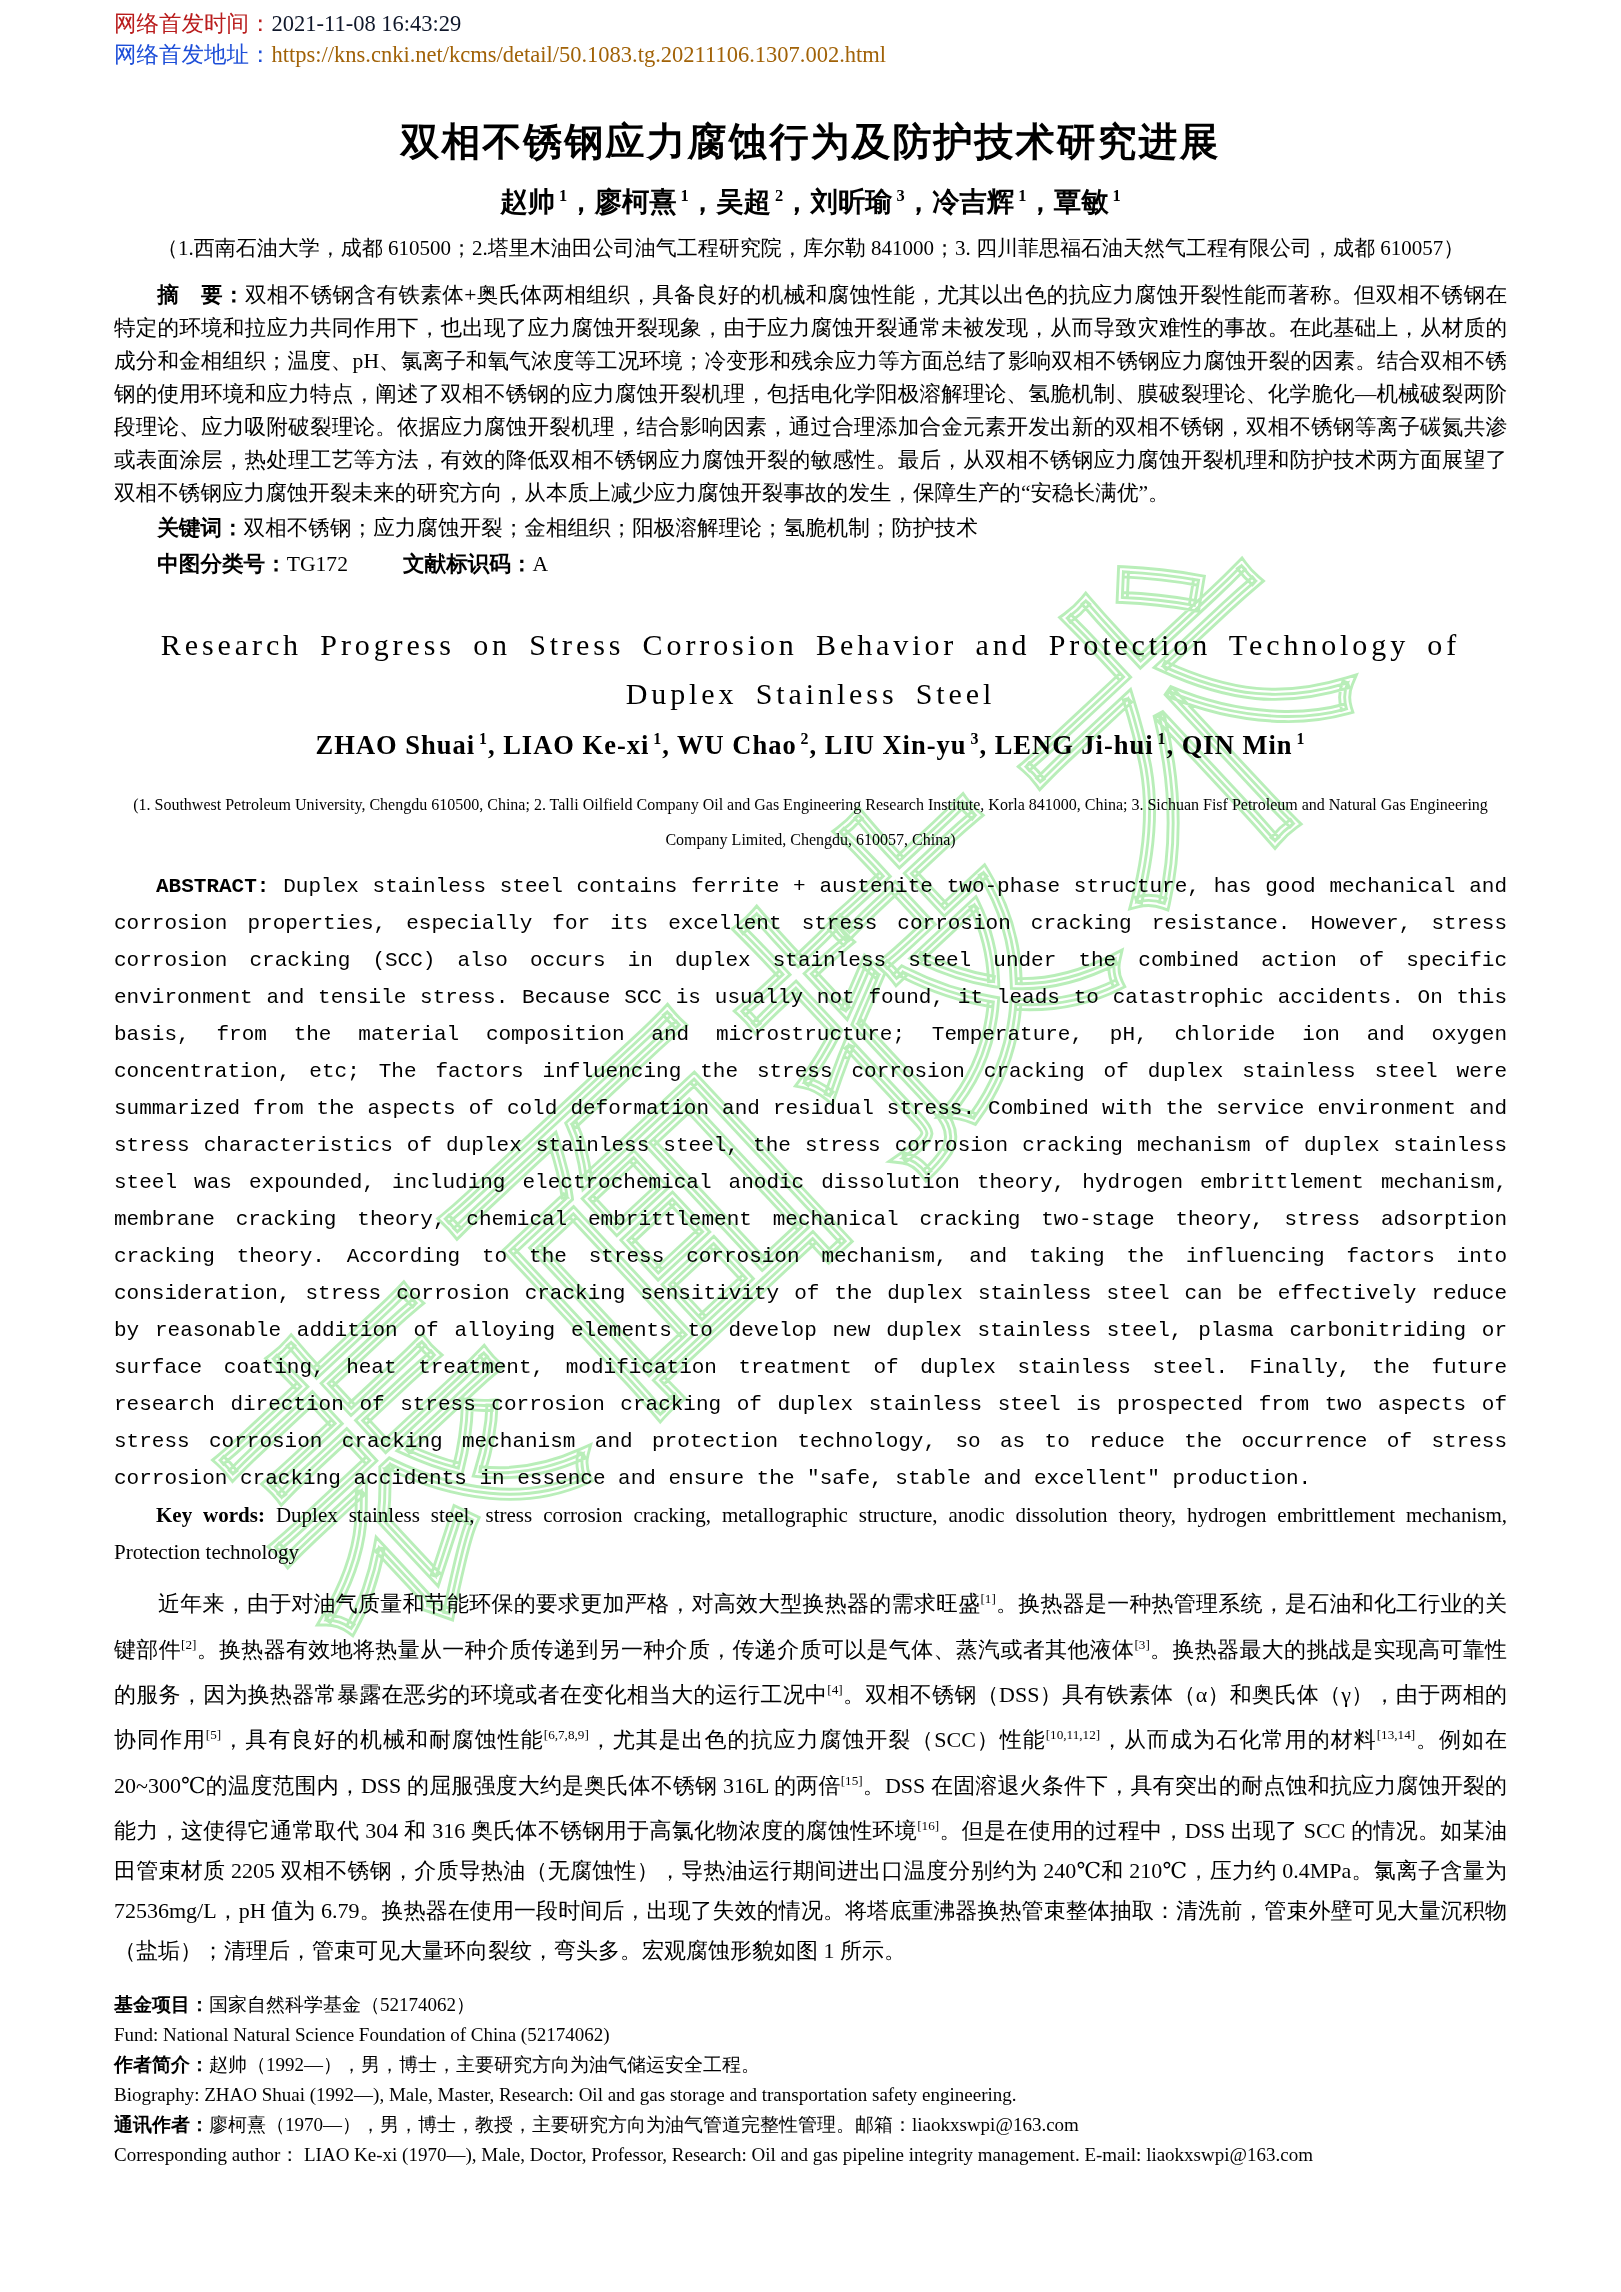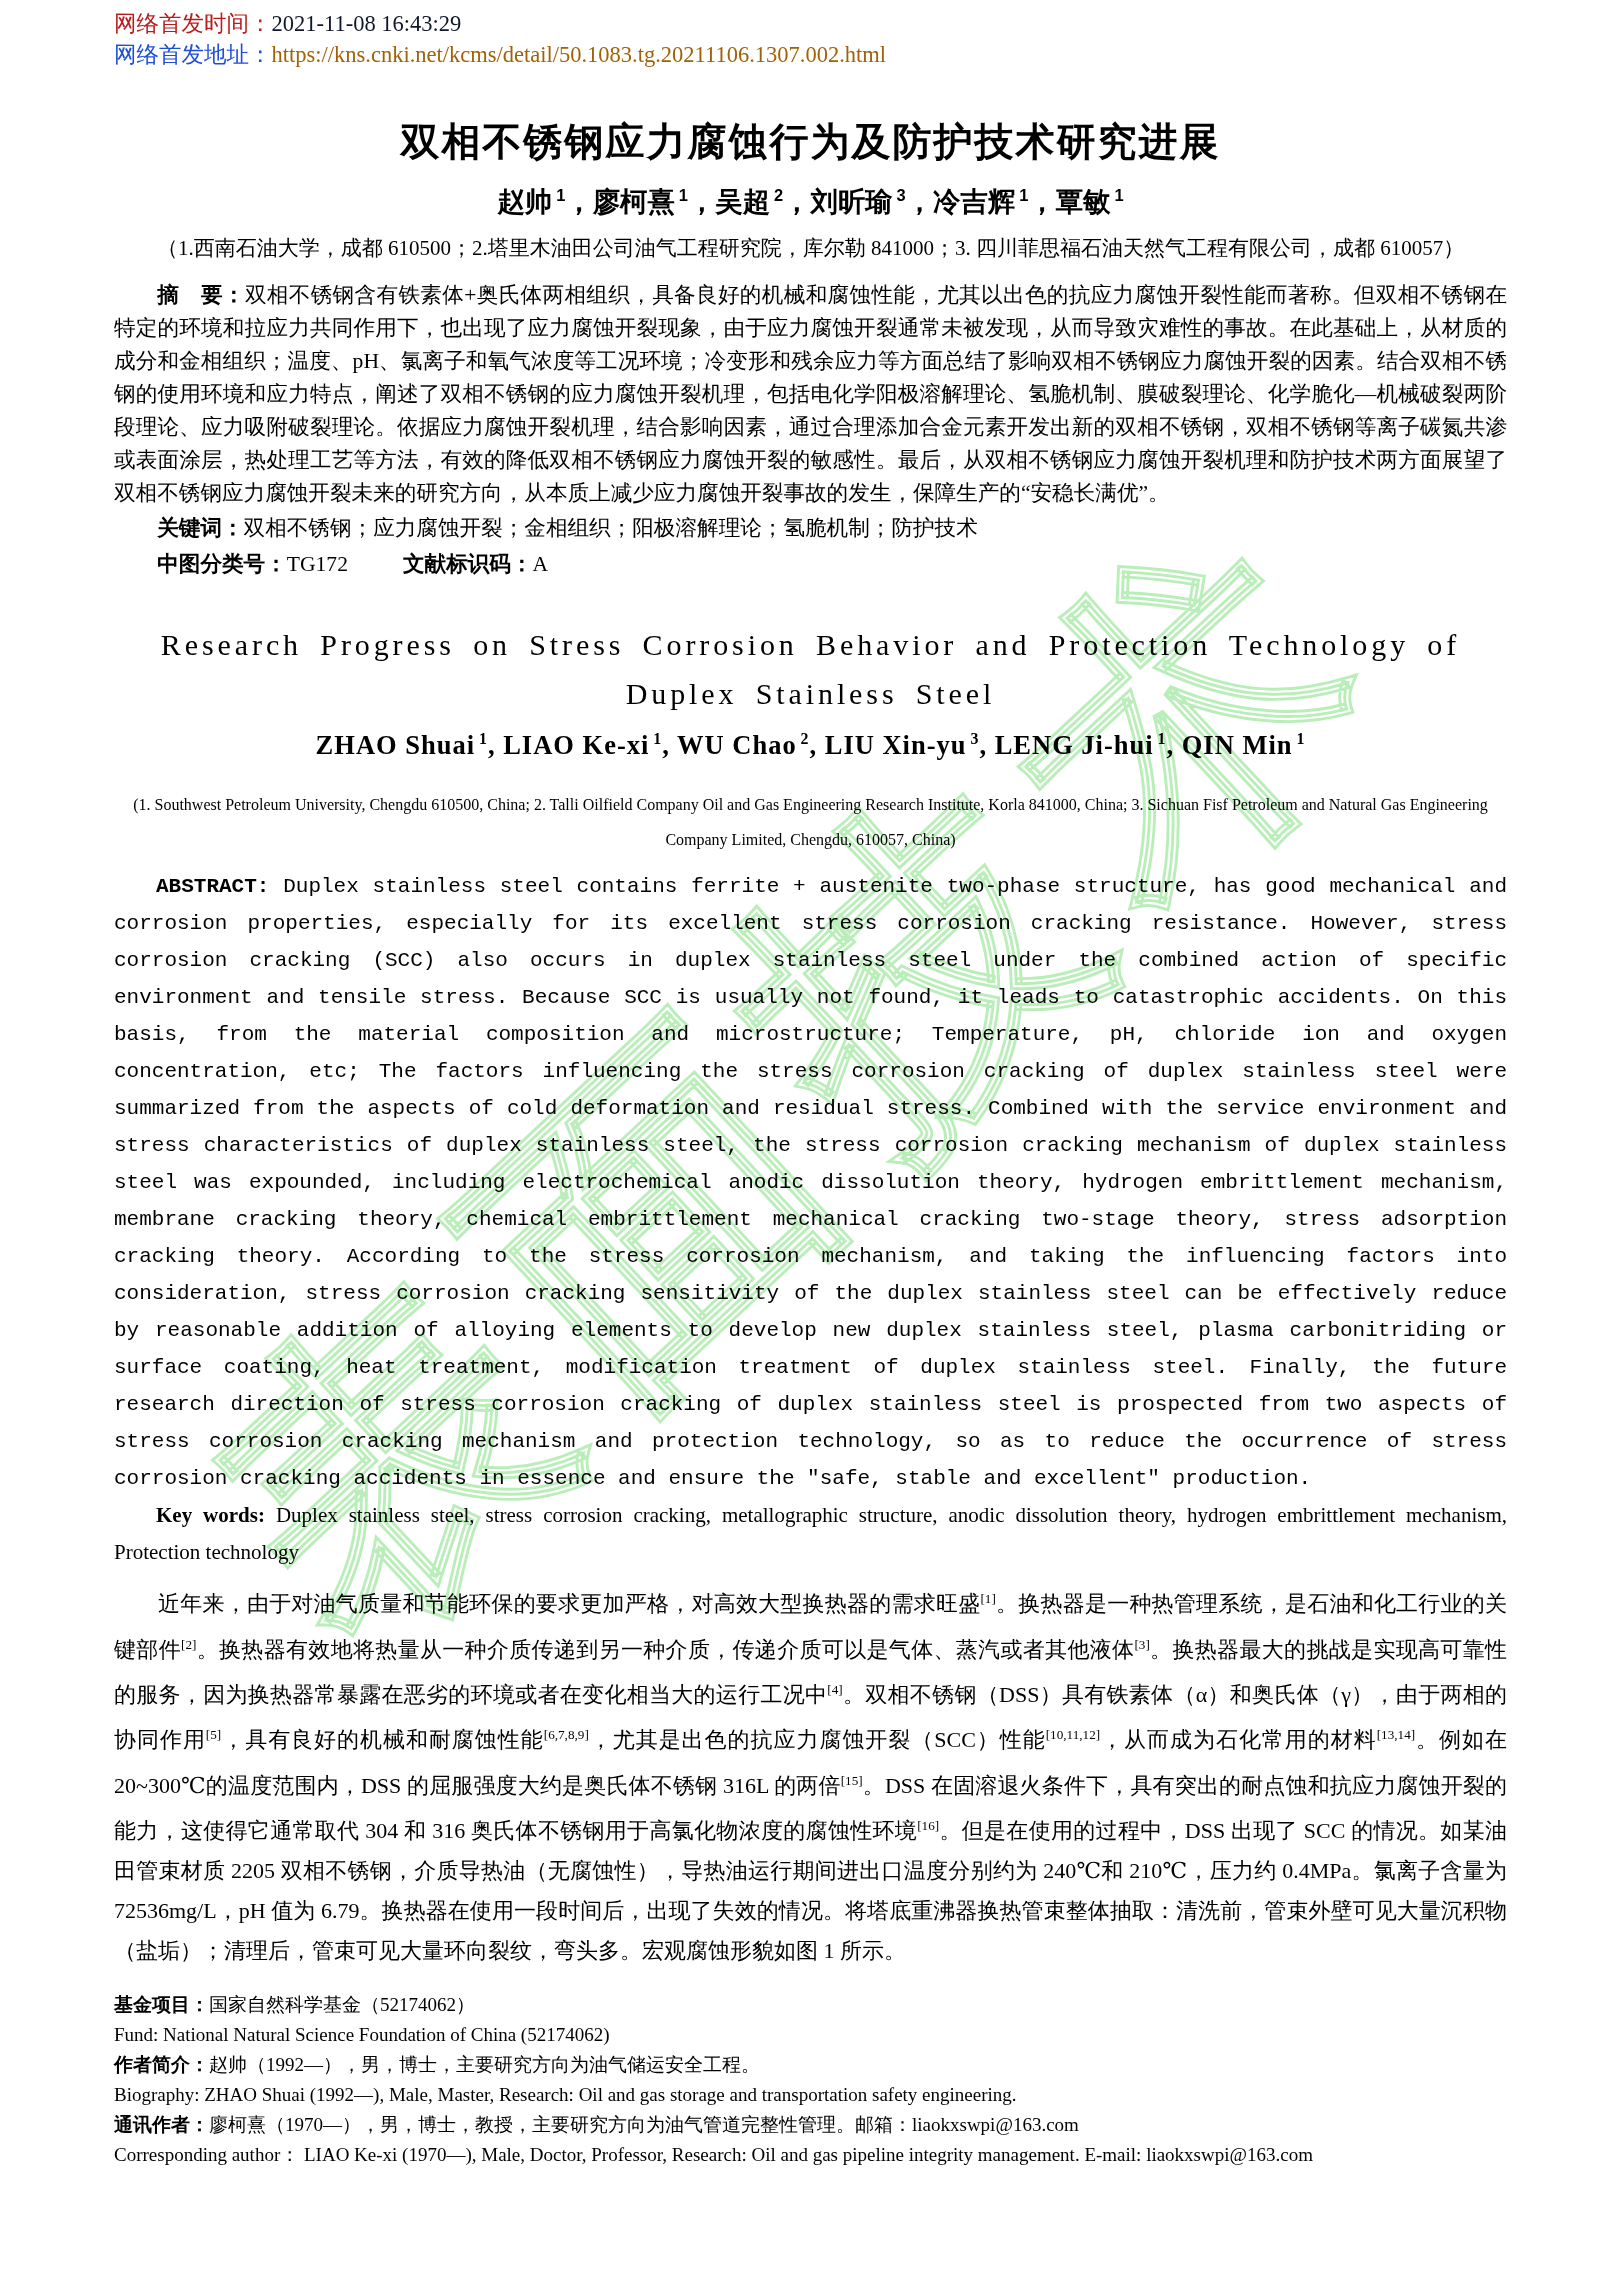--- a/index.html
+++ b/index.html
@@ -26,21 +26,21 @@
   .hdr .u-label { color: #1d4ed8; }
   .hdr .u-link  { color: #a16207; text-decoration: none; }
 
   h1.cn-title {
     margin-top: 45px; text-align: center;
     font-family: "Liberation Sans", "DejaVu Sans", sans-serif;
     font-size: 39px; font-weight: 700; letter-spacing: 2px;
   }
   .cn-authors {
     margin-top: 15.7px; text-align: center;
-    font-family: Liberation Sans, sans-serif;
+    font-family: Liberation Serif, serif;
     font-size: 27.4px; font-weight: 700;
   }
   .cn-authors sup, .en-authors sup { font-size: 60%; margin-left: 3.9px; }
   .cn-affil {
     margin-top: 11.8px; text-align: center;
     font-size: 21px; line-height: 33px;
     max-width: 1333px; margin-left: auto; margin-right: auto;
   }
   p.para {
     font-size: 21.6px; line-height: 33px;

